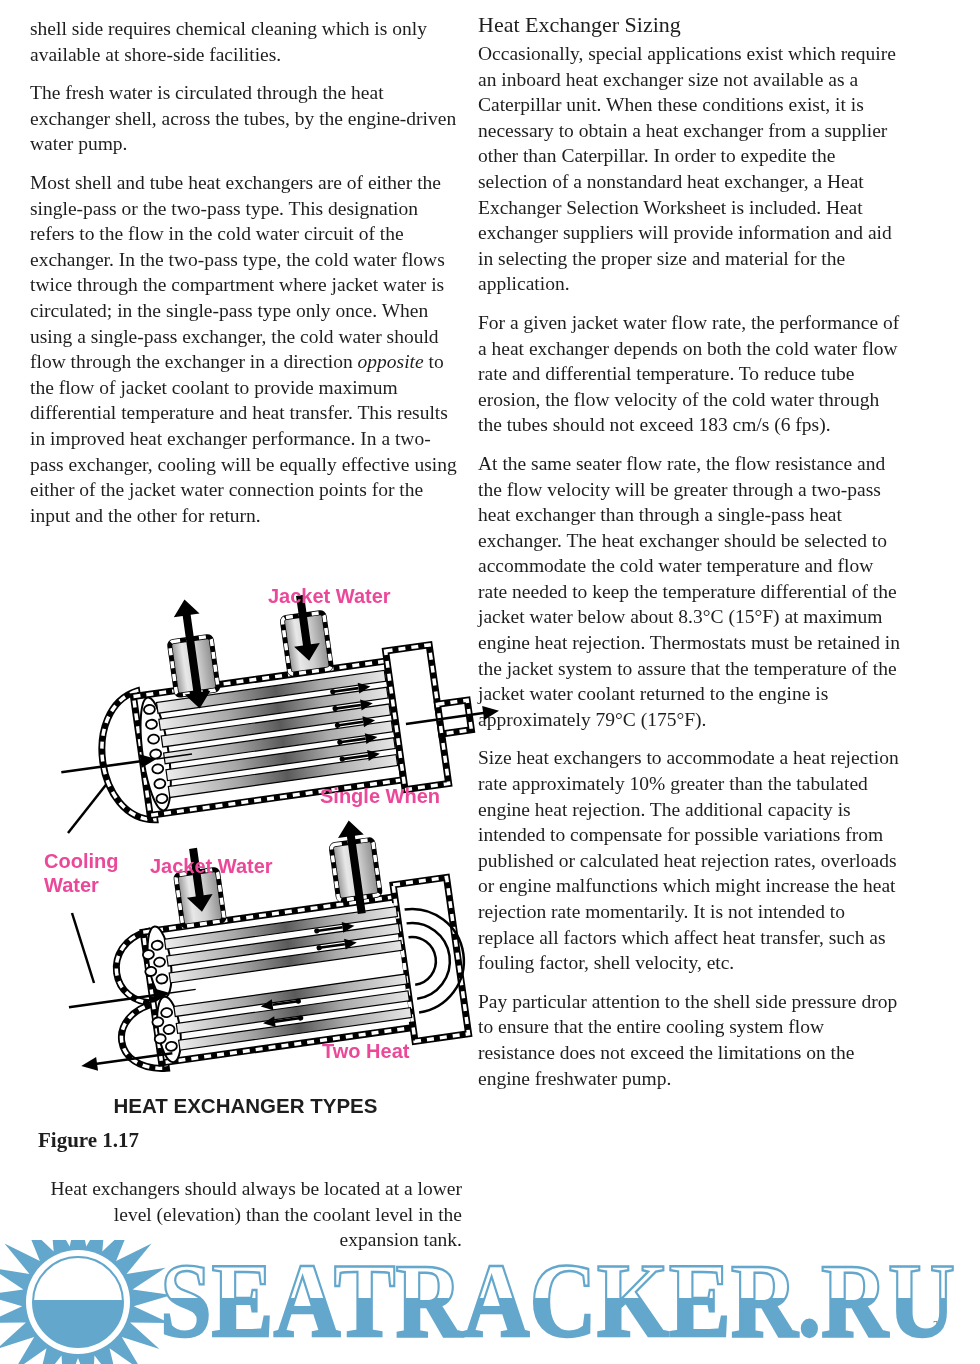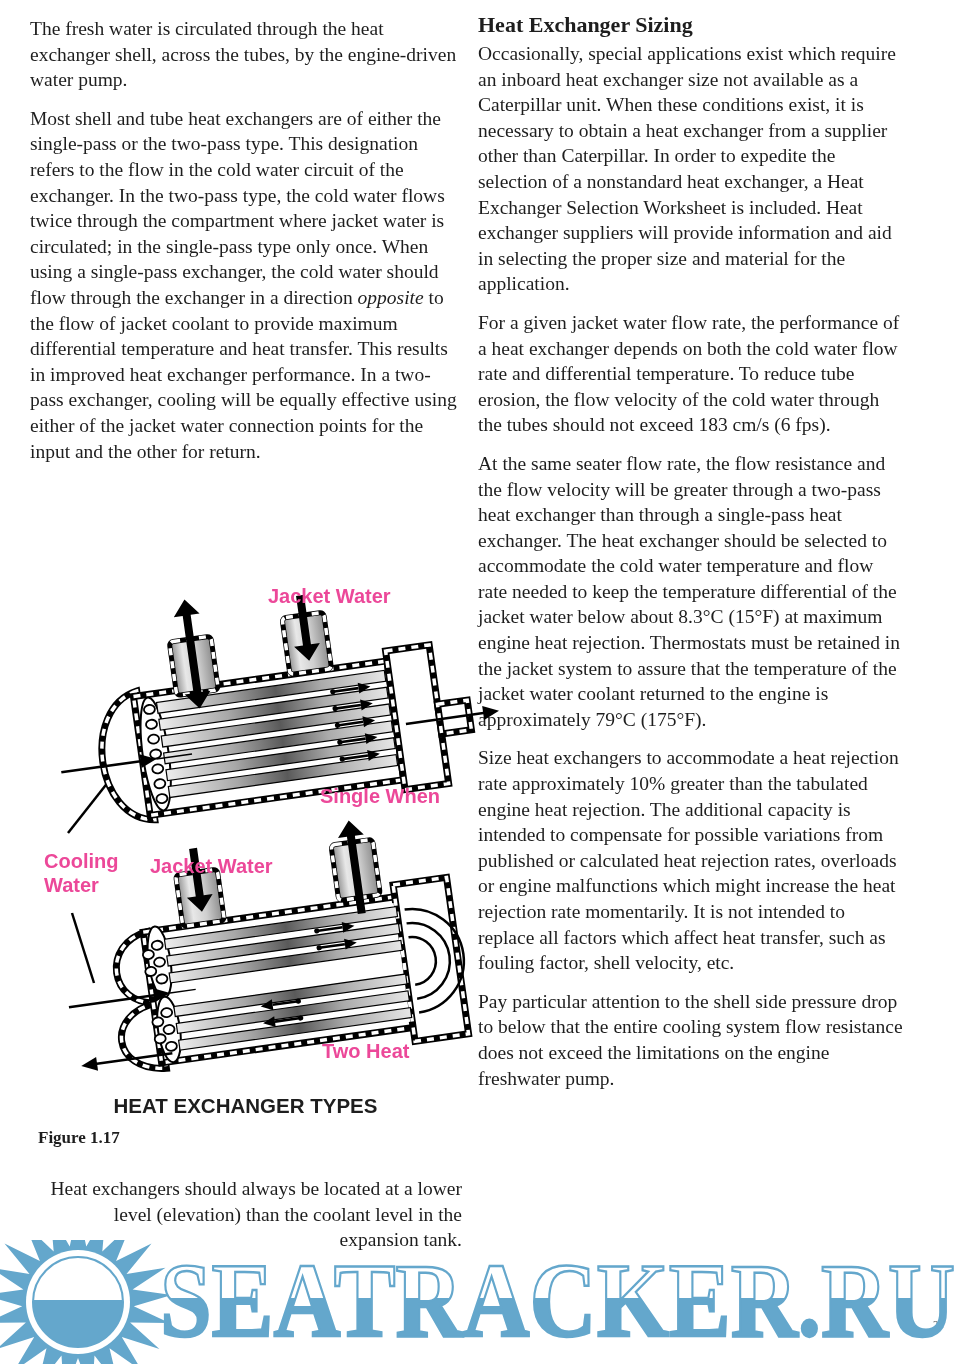--- a/index.html
+++ b/index.html
@@ -3,65 +3,66 @@
 <meta charset="utf-8">
 <style>
   html,body{margin:0;padding:0;}
   body{
     width:980px;height:1364px;position:relative;overflow:hidden;
     background:#ffffff;color:#1e1e1e;
     font-family:"Liberation Serif", "DejaVu Serif", serif;
   }
   .col{position:absolute;font-size:19.5px;line-height:25.6px;text-align:left;}
   .col p{margin:0 0 13px 0;}
-  .heading{font-size:22px;font-weight:bold;margin:0 0 3px 0;line-height:26px;}
+  .heading{font-size:22px;font-weight:normal;margin:0 0 3px 0;line-height:26px;}
   .ital{font-style:italic;}
   #left-col{left:30px;top:16px;width:432px;}
   #right-col{left:478px;top:12px;width:426px;}
 
   #figure{position:absolute;left:28px;top:585px;width:435px;height:545px;}
   #fig-svg{position:absolute;left:0;top:0;overflow:visible;}
   .figlabel{
     position:absolute;font-family:"Liberation Sans", "DejaVu Sans", sans-serif;
     font-weight:bold;font-size:20px;color:#ec4899;white-space:nowrap;z-index:2;
   }
   #lbl-cooling-water{white-space:normal;width:95px;line-height:24px;}
   #fig-caption{position:absolute;left:0;top:509px;width:435px;text-align:center;
     font-family:"Liberation Sans", "DejaVu Sans", sans-serif;font-weight:bold;font-size:20.5px;z-index:2;}
-  #figure-number{position:absolute;left:38px;top:1128px;font-weight:bold;font-size:17px;}
+  #figure-number{position:absolute;left:38px;top:1128px;font-weight:bold;font-size:21px;}
   #bottom-paragraph{position:absolute;left:30px;top:1176px;width:432px;
     font-size:19.5px;line-height:25.6px;z-index:3;text-align:right;}
   #watermark{position:absolute;left:0;top:1240px;z-index:1;}
   #page-number{position:absolute;left:933px;top:1318px;font-size:11px;color:#333;}
 
   
   .wallA{fill:#fff;stroke:#000;stroke-width:7;}
   .wallB{fill:none;stroke:#fff;stroke-width:3.5;stroke-dasharray:7 6;}
   .noz{fill:url(#nozg);stroke:#000;stroke-width:5;}
   .tube{fill:url(#tubeg);stroke:#000;stroke-width:1.2;}
   .thin{fill:none;stroke:#000;stroke-width:2.5;}
   .ln{fill:none;stroke:#000;stroke-width:2.5;}
   .blk{fill:#000;}
   .tend{fill:#fff;stroke:#000;stroke-width:1.8;}
 </style>
 </head>
 <body>
 
 <div id="left-col" class="col">
+  <p>shell side requires chemical cleaning which is only available at shore-side facilities.</p>
   <p>The fresh water is circulated through the heat exchanger shell, across the tubes, by the engine-driven water pump.</p>
   <p><span>Most shell and tube heat exchangers are of either the single-pass or the two-pass type. This designation refers to the flow in the cold water circuit of the exchanger. In the two-pass type, the cold water flows twice through the compartment where jacket water is circulated; in the single-pass type only once. When using a single-pass exchanger, the cold water should flow through the exchanger in a direction </span><span class="ital">opposite</span><span> to the flow of jacket coolant to provide maximum differential temperature and heat transfer. This results in improved heat exchanger performance. In a two-pass exchanger, cooling will be equally effective using either of the jacket water connection points for the input and the other for return.</span></p>
 </div>
 
 <div id="right-col" class="col">
   <div class="heading">Heat Exchanger Sizing</div>
   <p>Occasionally, special applications exist which require an inboard heat exchanger size not available as a Caterpillar unit. When these conditions exist, it is necessary to obtain a heat exchanger from a supplier other than Caterpillar. In order to expedite the selection of a nonstandard heat exchanger, a Heat Exchanger Selection Worksheet is included. Heat exchanger suppliers will provide information and aid in selecting the proper size and material for the application.</p>
   <p>For a given jacket water flow rate, the performance of a heat exchanger depends on both the cold water flow rate and differential temperature. To reduce tube erosion, the flow velocity of the cold water through the tubes should not exceed 183 cm/s (6 fps).</p>
   <p>At the same seater flow rate, the flow resistance and the flow velocity will be greater through a two-pass heat exchanger than through a single-pass heat exchanger. The heat exchanger should be selected to accommodate the cold water temperature and flow rate needed to keep the temperature differential of the jacket water below about 8.3°C (15°F) at maximum engine heat rejection. Thermostats must be retained in the jacket system to assure that the temperature of the jacket water coolant returned to the engine is approximately 79°C (175°F).</p>
   <p>Size heat exchangers to accommodate a heat rejection rate approximately 10% greater than the tabulated engine heat rejection. The additional capacity is intended to compensate for possible variations from published or calculated heat rejection rates, overloads or engine malfunctions which might increase the heat rejection rate momentarily. It is not intended to replace all factors which affect heat transfer, such as fouling factor, shell velocity, etc.</p>
-  <p>Pay particular attention to the shell side pressure drop to below that the entire cooling system flow resistance does not exceed the limitations on the engine freshwater pump.</p>
+  <p>Pay particular attention to the shell side pressure drop to ensure that the entire cooling system flow resistance does not exceed the limitations on the engine freshwater pump.</p>
 </div>
 
 <div id="figure">
   <svg id="fig-svg" width="435" height="545" viewBox="0 0 435 545">
     <defs>
       <linearGradient id="tubeg" x1="0" y1="0" x2="1" y2="0">
         <stop offset="0" stop-color="#ededed"></stop>
           <stop offset="0.3" stop-color="#a8a8a8"></stop>
         <stop offset="0.52" stop-color="#5a5a5a"></stop>
           <stop offset="0.72" stop-color="#ababab"></stop>

